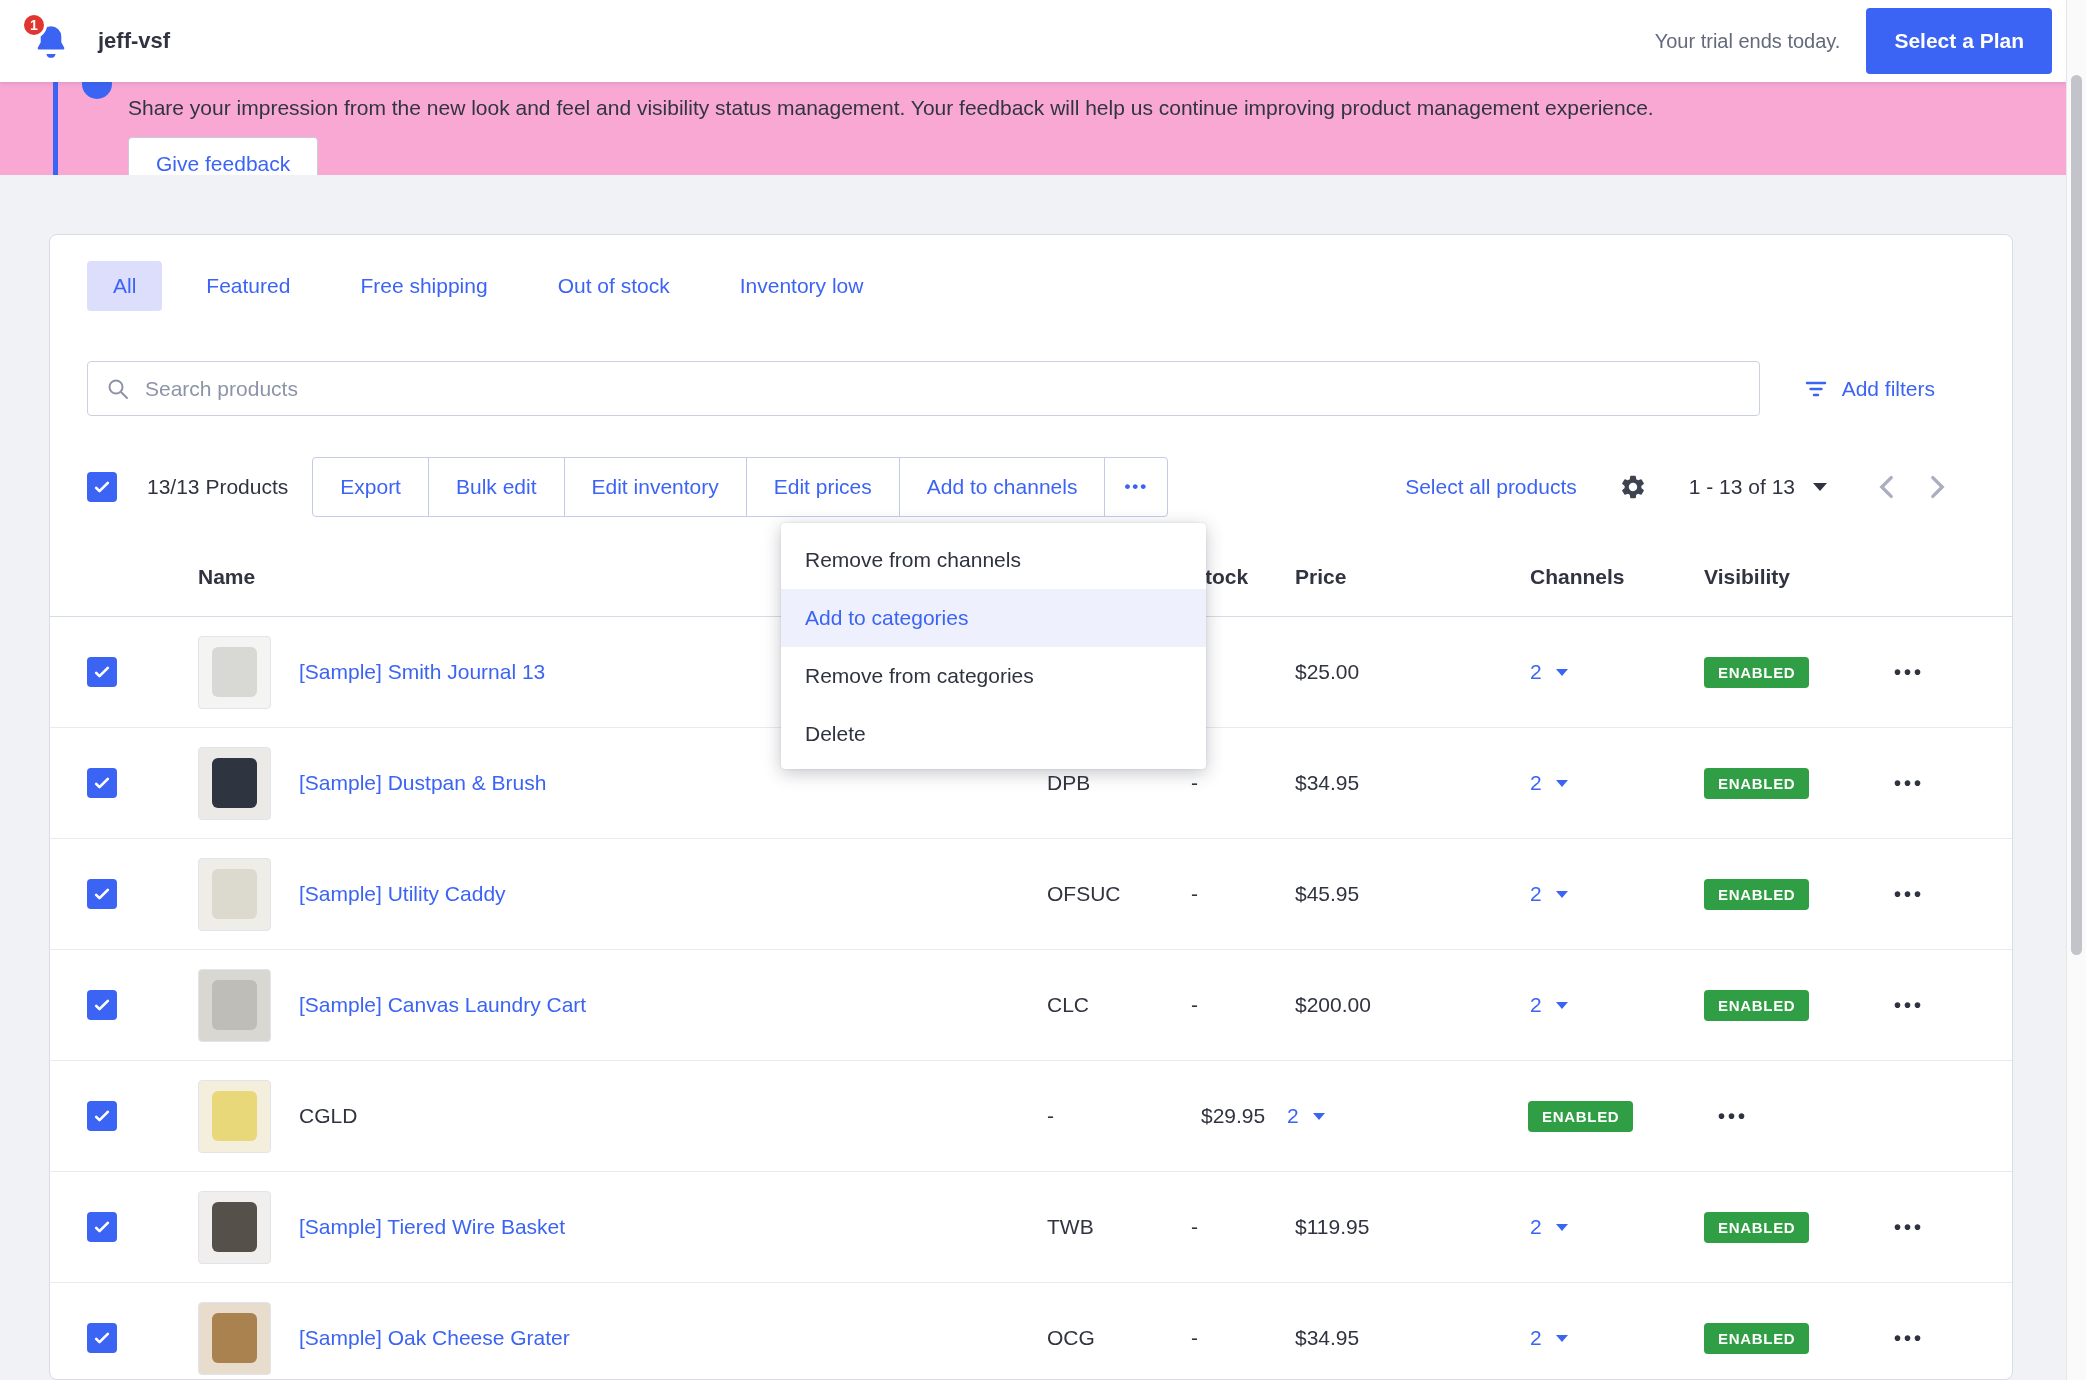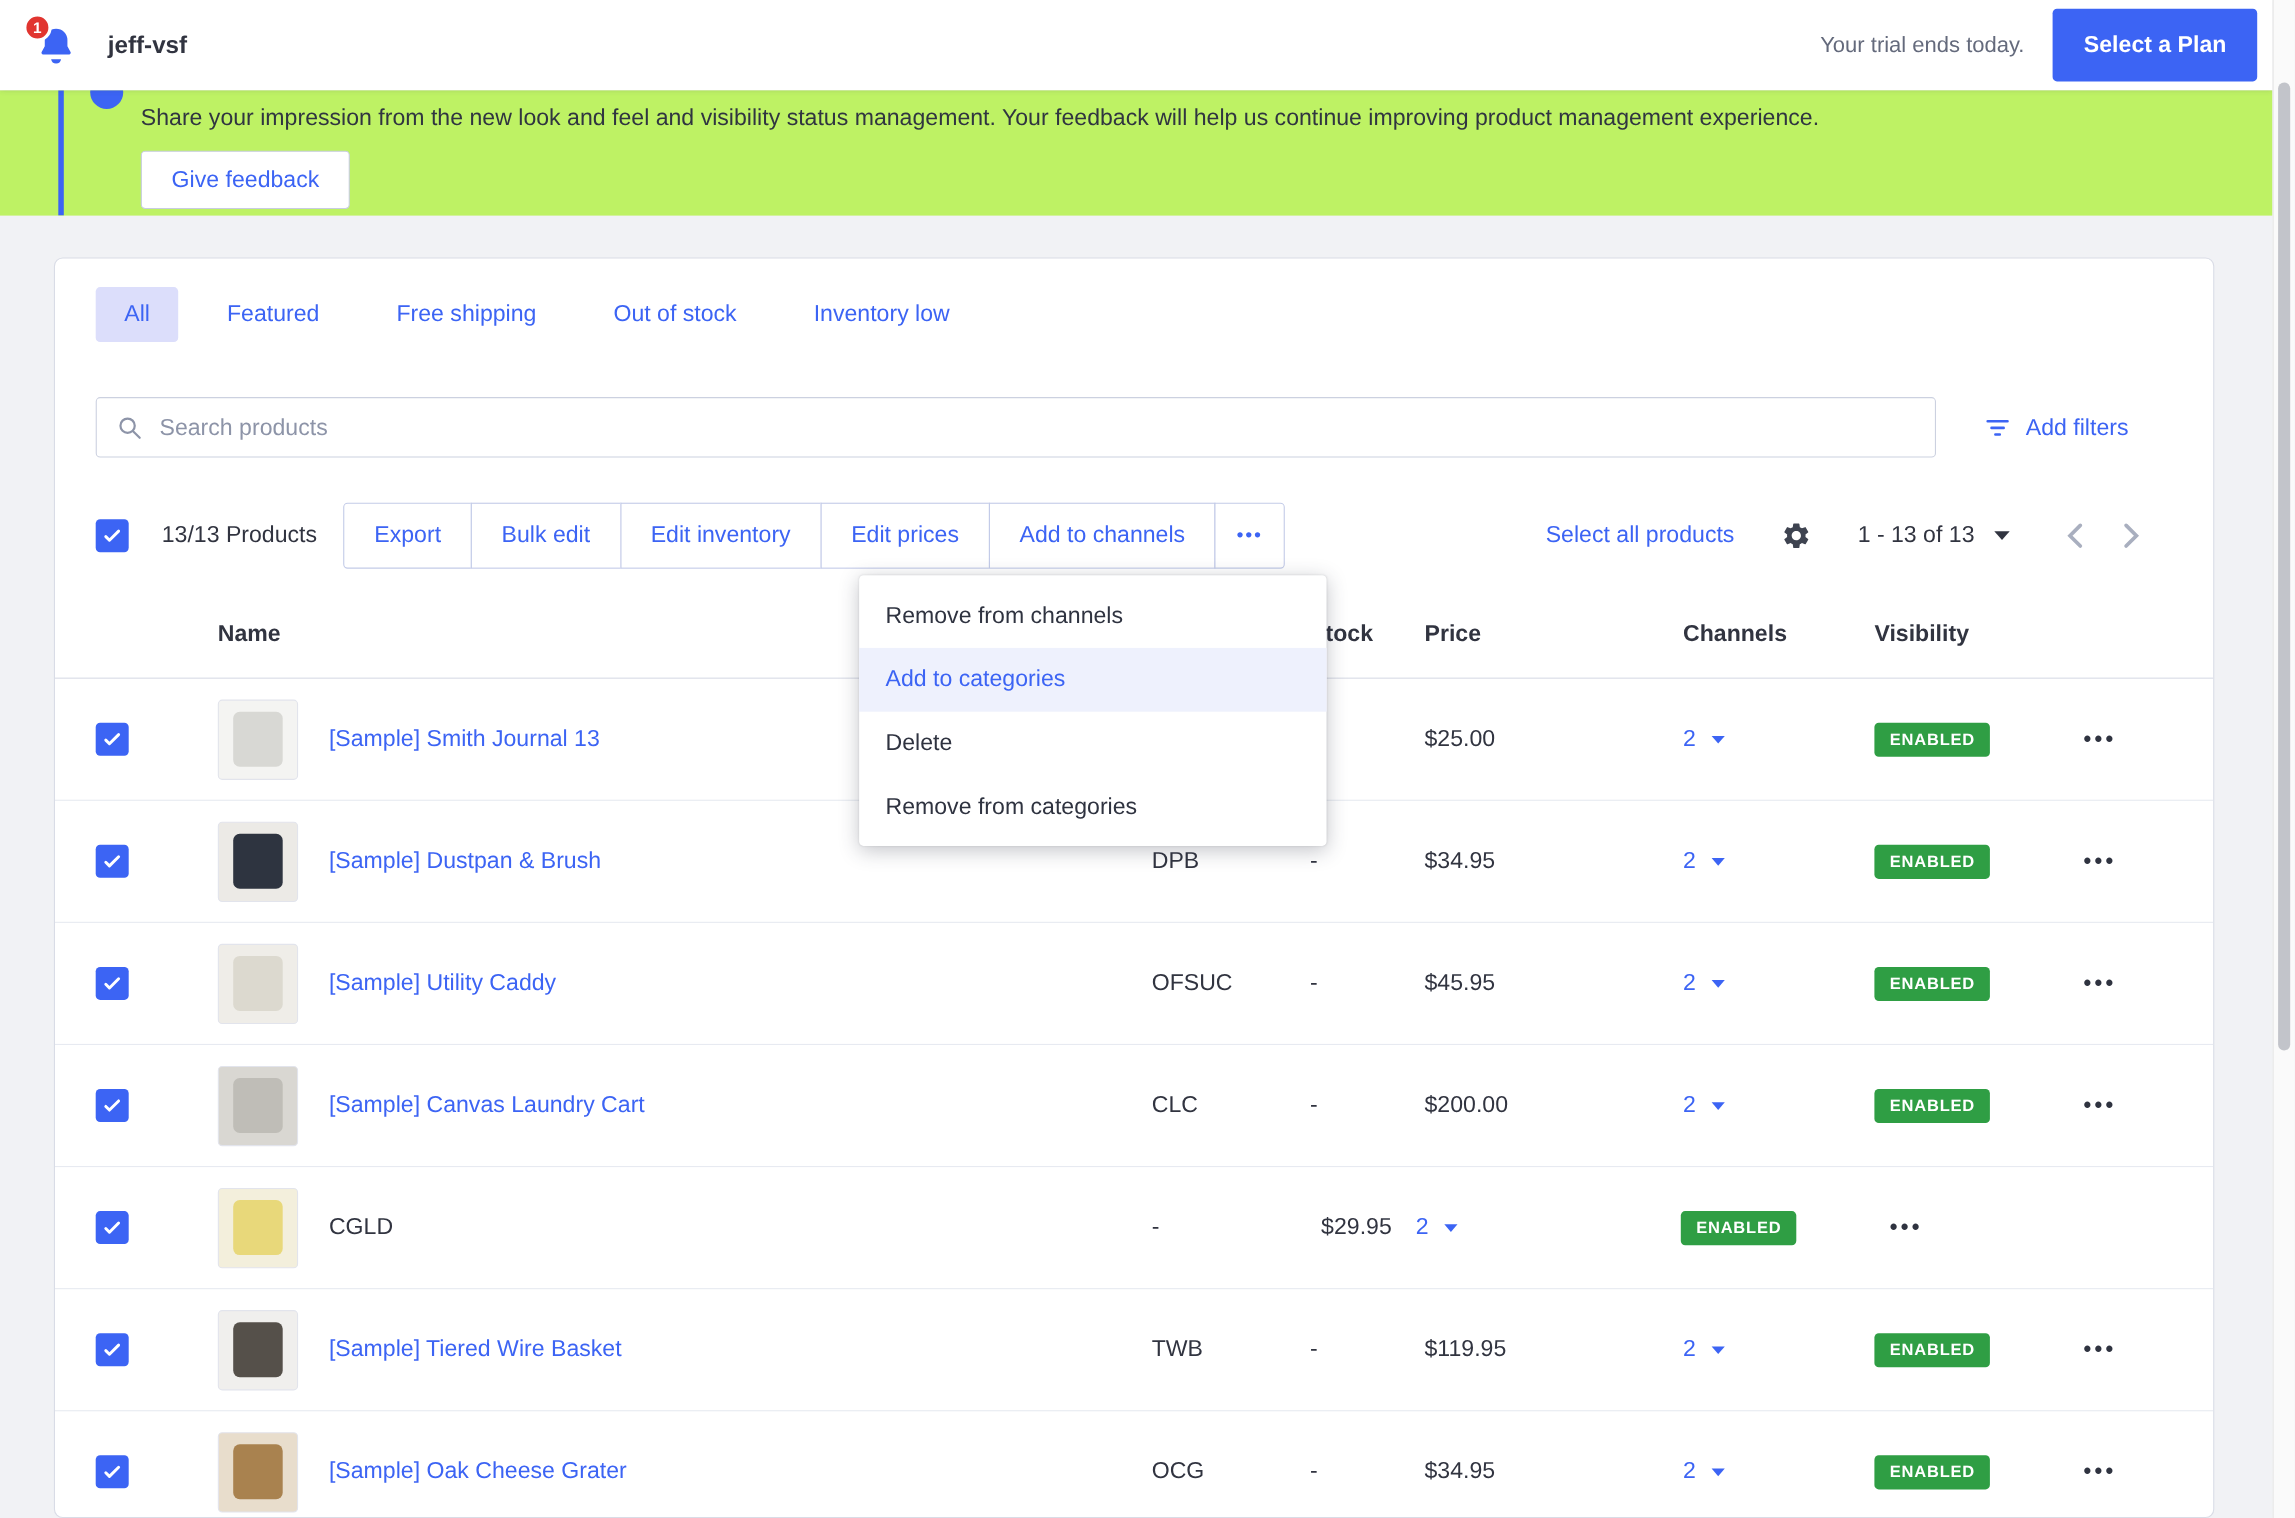--- a/index.html
+++ b/index.html
@@ -29,21 +29,21 @@
     display:flex;align-items:center;justify-content:center;border:3px solid #fff;
   }
   .store-name{font-size:22px;font-weight:700}
   .topbar-right{display:flex;align-items:center}
   .trial{color:#646a7c;font-size:20px;margin-right:26px}
   .plan-btn{
     background:var(--accent);color:#fff;border:none;border-radius:4px;height:66px;
     padding:0 28px;font-size:21px;font-weight:700;font-family:inherit;cursor:pointer;
   }
   
-  .banner{position:absolute;left:0;top:82px;width:2066px;height:114px;background:#bef264;overflow:hidden;z-index:5}
+  .banner{position:absolute;left:0;top:82px;width:2066px;height:93px;background:#f9a8d4;overflow:hidden;z-index:5}
   .banner-accent{position:absolute;left:53px;top:0;bottom:0;width:5px;background:var(--accent)}
   .banner-icon{position:absolute;left:82px;top:-13px;width:30px;height:30px;border-radius:50%;background:var(--accent)}
   .banner-text{position:absolute;left:128px;top:14px;margin:0;font-size:21px;color:#303540;white-space:nowrap}
   .feedback-btn{
     position:absolute;left:128px;top:55px;height:53px;padding:12px 27px;background:#fff;
     border:1px solid #c7cce0;border-radius:4px;color:var(--accent);font-size:21px;
     font-family:inherit;cursor:pointer;
   }
   
   .card{
@@ -384,19 +384,19 @@
         </div>
         <div><span class="badge">ENABLED</span></div>
         <div class="dots">•••</div>
       </div>
     </div>
 </main>
 
 <div class="menu" id="menu">
     <div class="menu-item">Remove from channels</div>
     <div class="menu-item highlighted">Add to categories</div>
+    <div class="menu-item">Remove from categories</div>
     <div class="menu-item">Delete</div>
-    <div class="menu-item">Remove from categories</div>
   </div>
 
 <div class="scrollbar">
   <div class="scroll-thumb"></div>
 </div>
 
 </body></html>

